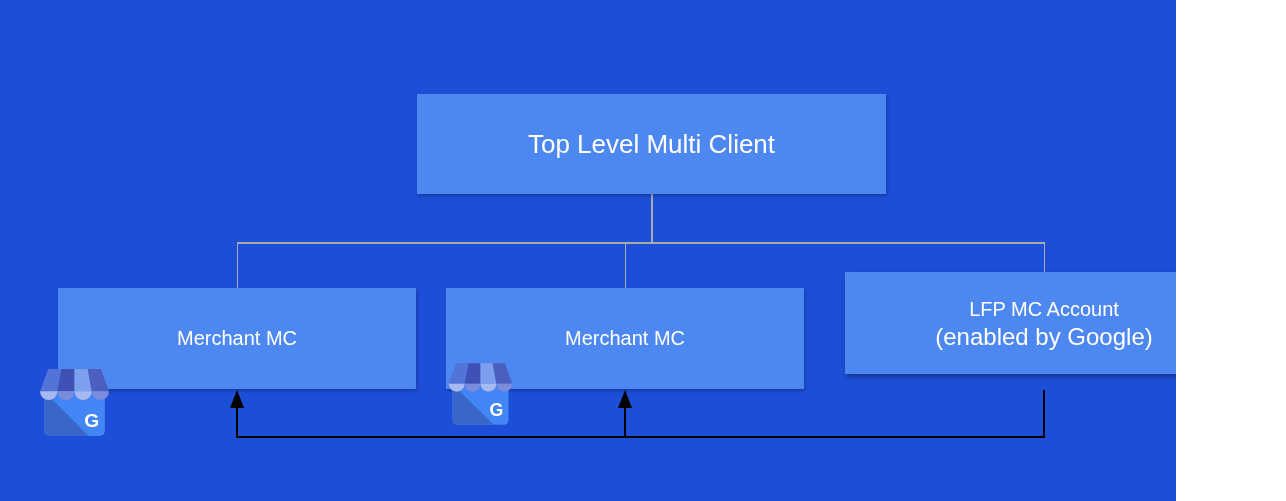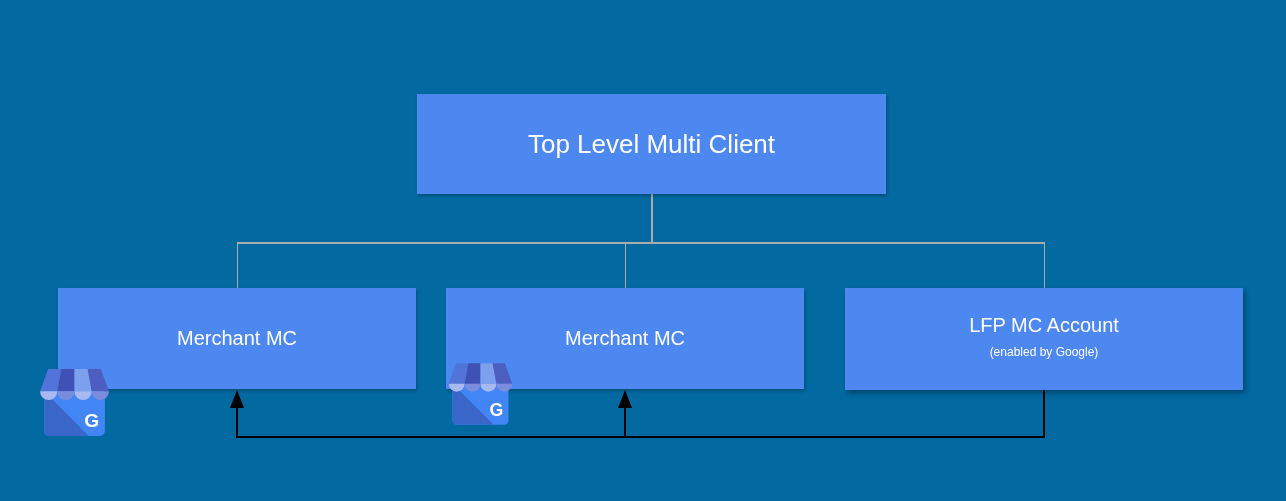--- a/index.html
+++ b/index.html
@@ -1,30 +1,30 @@
 <!DOCTYPE html>
 <html><head>
 <meta charset="utf-8">
 <style>
   html,body { margin:0; padding:0; background:#ffffff; }
   .canvas {
-    position:relative; width:1286px; height:501px; background:#0369a1;
+    position:relative; width:1176px; height:501px; background:#1d4ed8;
     font-family:"Liberation Sans", sans-serif; overflow:hidden;
   }
   .node {
     position:absolute; background:#4D87F0; color:#ffffff;
     display:flex; flex-direction:column; align-items:center; justify-content:center;
     text-align:center; box-shadow:1px 2px 3px rgba(0,0,0,0.25);
   }
   .node.root { left:417px; top:94px; width:469px; height:100px; font-size:26px; line-height:40px; }
   .node.sub1 { left:58px;  top:288px; width:358px; height:101px; font-size:20px; line-height:27px; }
   .node.sub2 { left:446px; top:288px; width:358px; height:101px; font-size:20px; line-height:27px; }
-  .node.lfp  { left:845px; top:288px; width:398px; height:102px; font-size:20px; line-height:27px;
+  .node.lfp  { left:845px; top:272px; width:398px; height:102px; font-size:20px; line-height:27px;
                box-shadow:2px 3px 5px rgba(0,0,0,0.35); }
-  .node .l2-small { font-size:12px; }
+  .node .l2-small { font-size:24px; }
 
   .gray-line  { position:absolute; background:#ABABAB; }
   .black-line { position:absolute; background:#000000; }
 
   .g-v-root { left:651px;    top:194px; width:1.5px; height:48px; }
   .g-h      { left:236.5px;  top:242px; width:808px; height:1.5px; }
   .g-v-c1   { left:236.5px;  top:243px; width:1.5px; height:45px; }
   .g-v-c2   { left:624.5px;  top:243px; width:1.5px; height:45px; }
   .g-v-c3   { left:1043.5px; top:243px; width:1.5px; height:45px; }
 

